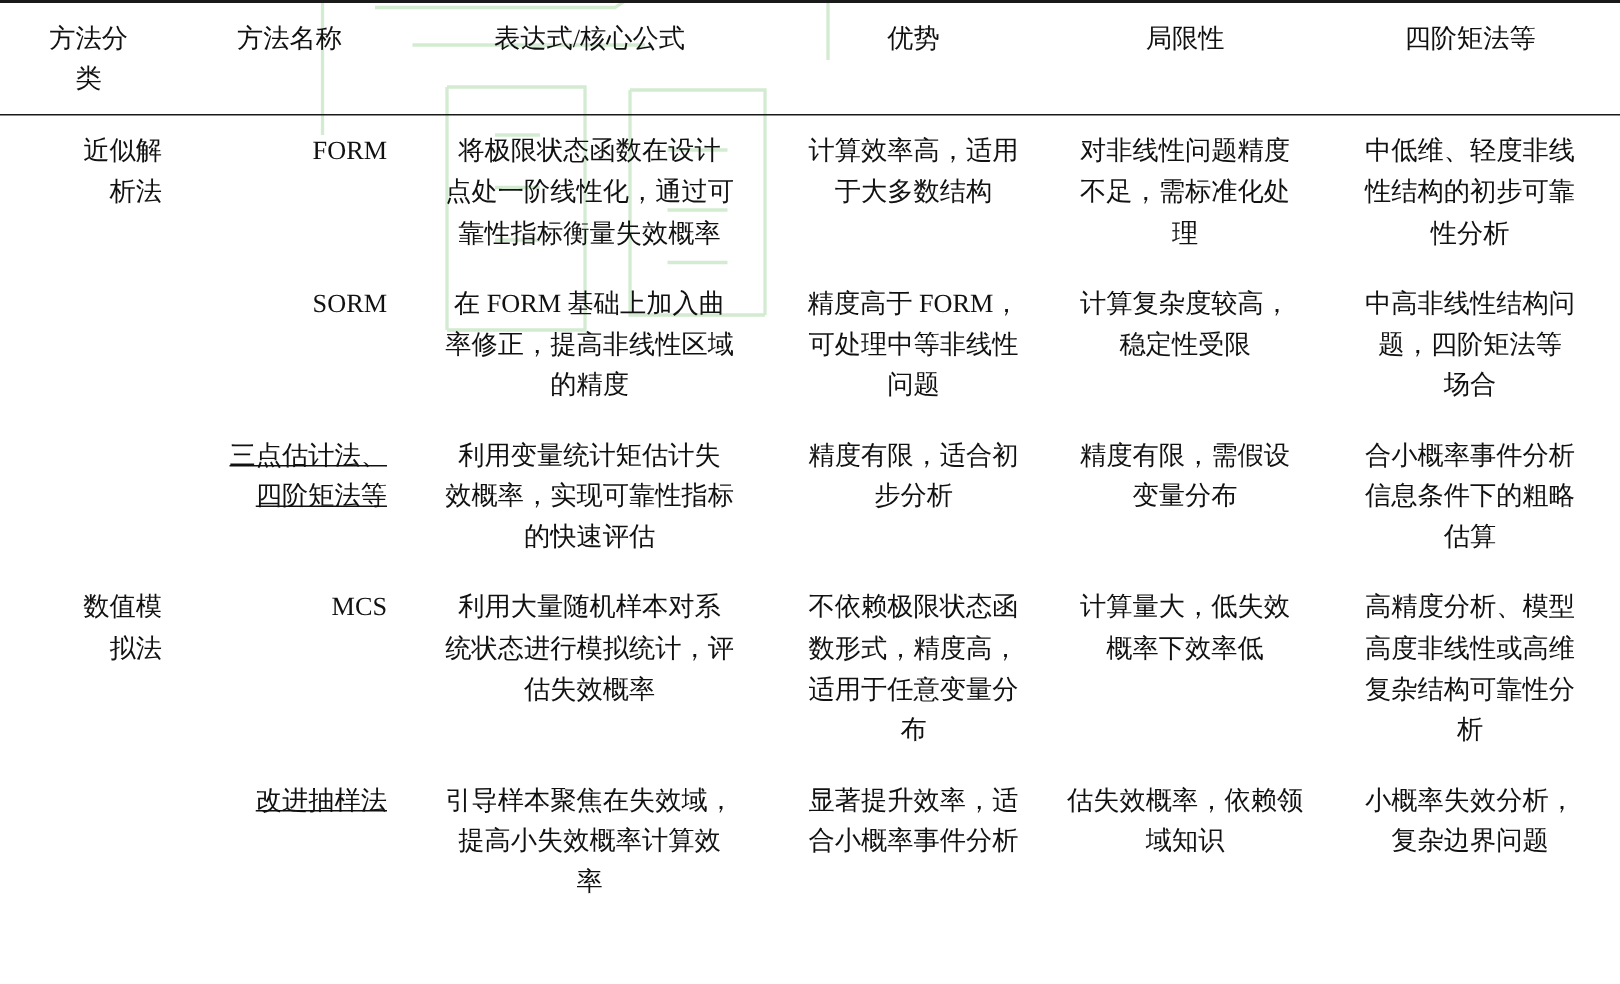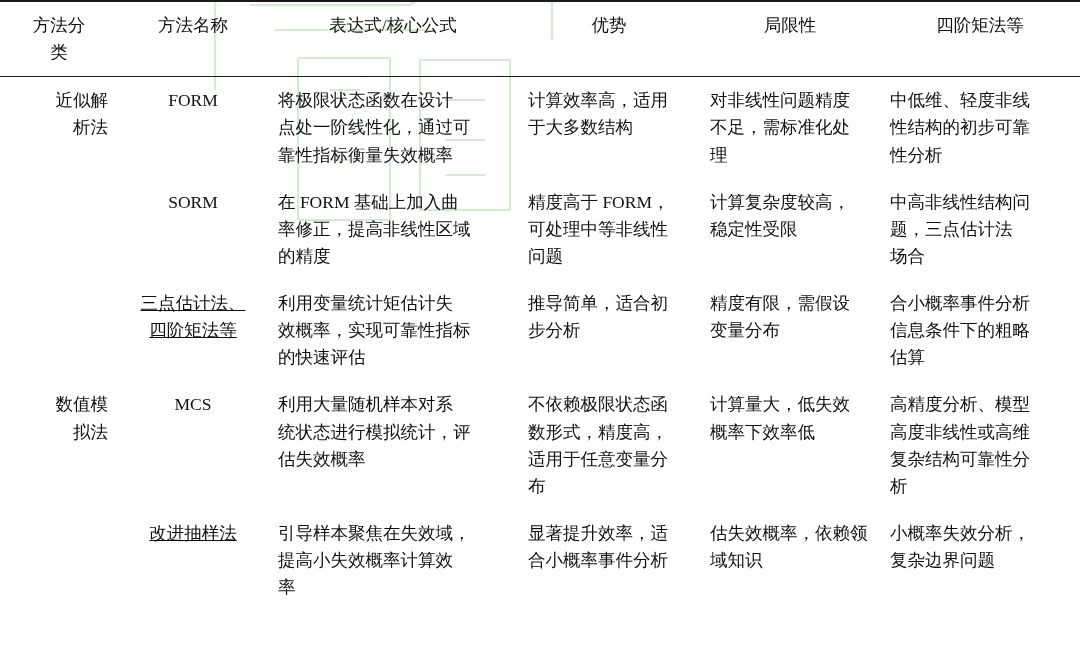--- a/index.html
+++ b/index.html
@@ -66,29 +66,29 @@
   col.c4 { width: 180px; }
   col.c5 { width: 200px; }
 
   td.cat {
     text-align: right;
     vertical-align: middle;
     font-size: 17.5px;
     line-height: 1.7;
   }
   td.method {
-    text-align: center;
+    text-align: right;
     vertical-align: middle;
     font-size: 17.5px;
     line-height: 1.7;
     font-weight: 600;
   }
   td.method.plain { font-weight: normal; text-decoration: underline; }
   td.body {
-    text-align: left;
+    text-align: center;
     vertical-align: top;
   }
   .hdr-cell { white-space: pre-line; }
   .cell-text { white-space: pre-line; }
 </style>
 </head>
 <body>
 
 <div class="page">
 
@@ -154,30 +154,30 @@
         <td class="method cell-text">SORM</td>
         <td class="body cell-text">在 FORM 基础上加入曲
 率修正，提高非线性区域
 的精度</td>
         <td class="body cell-text">精度高于 FORM，
 可处理中等非线性
 问题</td>
         <td class="body cell-text">计算复杂度较高，
 稳定性受限</td>
         <td class="body cell-text">中高非线性结构问
-题，三点估计法
+题，四阶矩法等
 场合</td>
       </tr>
       <tr>
         <td class="method plain cell-text">三点估计法、
 四阶矩法等</td>
         <td class="body cell-text">利用变量统计矩估计失
 效概率，实现可靠性指标
 的快速评估</td>
-        <td class="body cell-text">推导简单，适合初
+        <td class="body cell-text">精度有限，适合初
 步分析</td>
         <td class="body cell-text">精度有限，需假设
 变量分布</td>
         <td class="body cell-text">合小概率事件分析
 信息条件下的粗略
 估算</td>
       </tr>
 
       <tr>
         <td class="cat cell-text" rowspan="2">数值模

